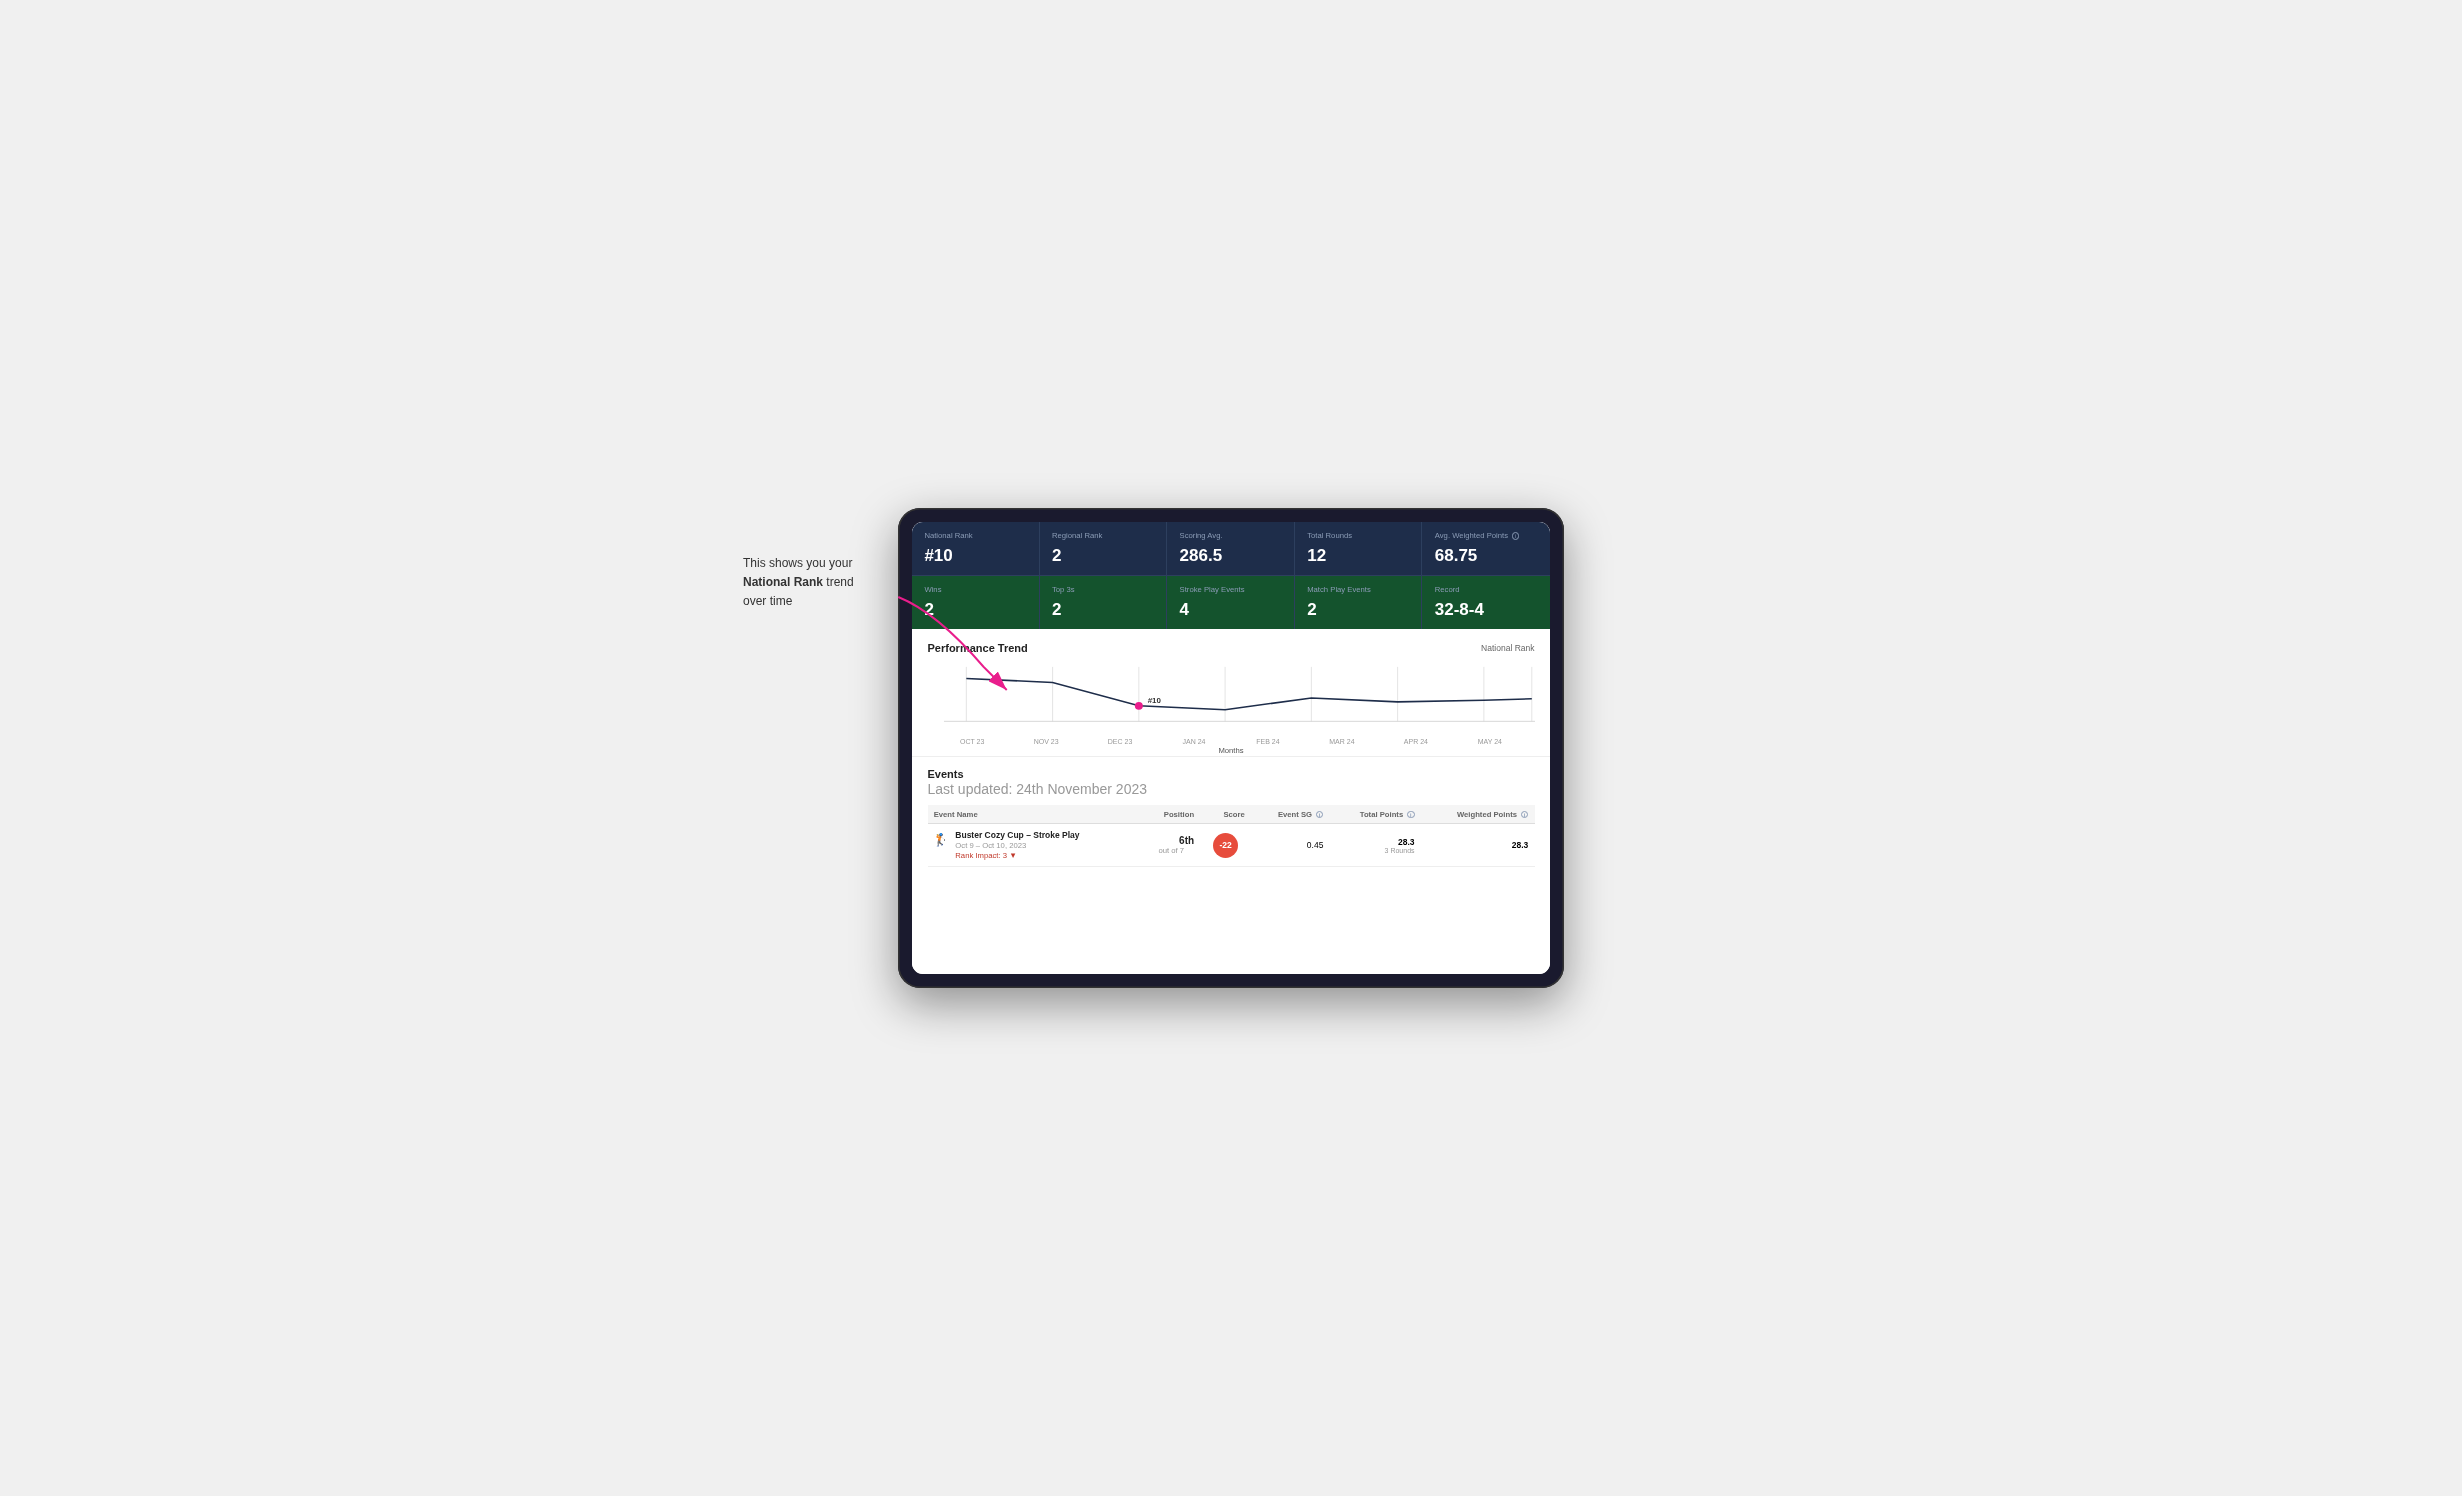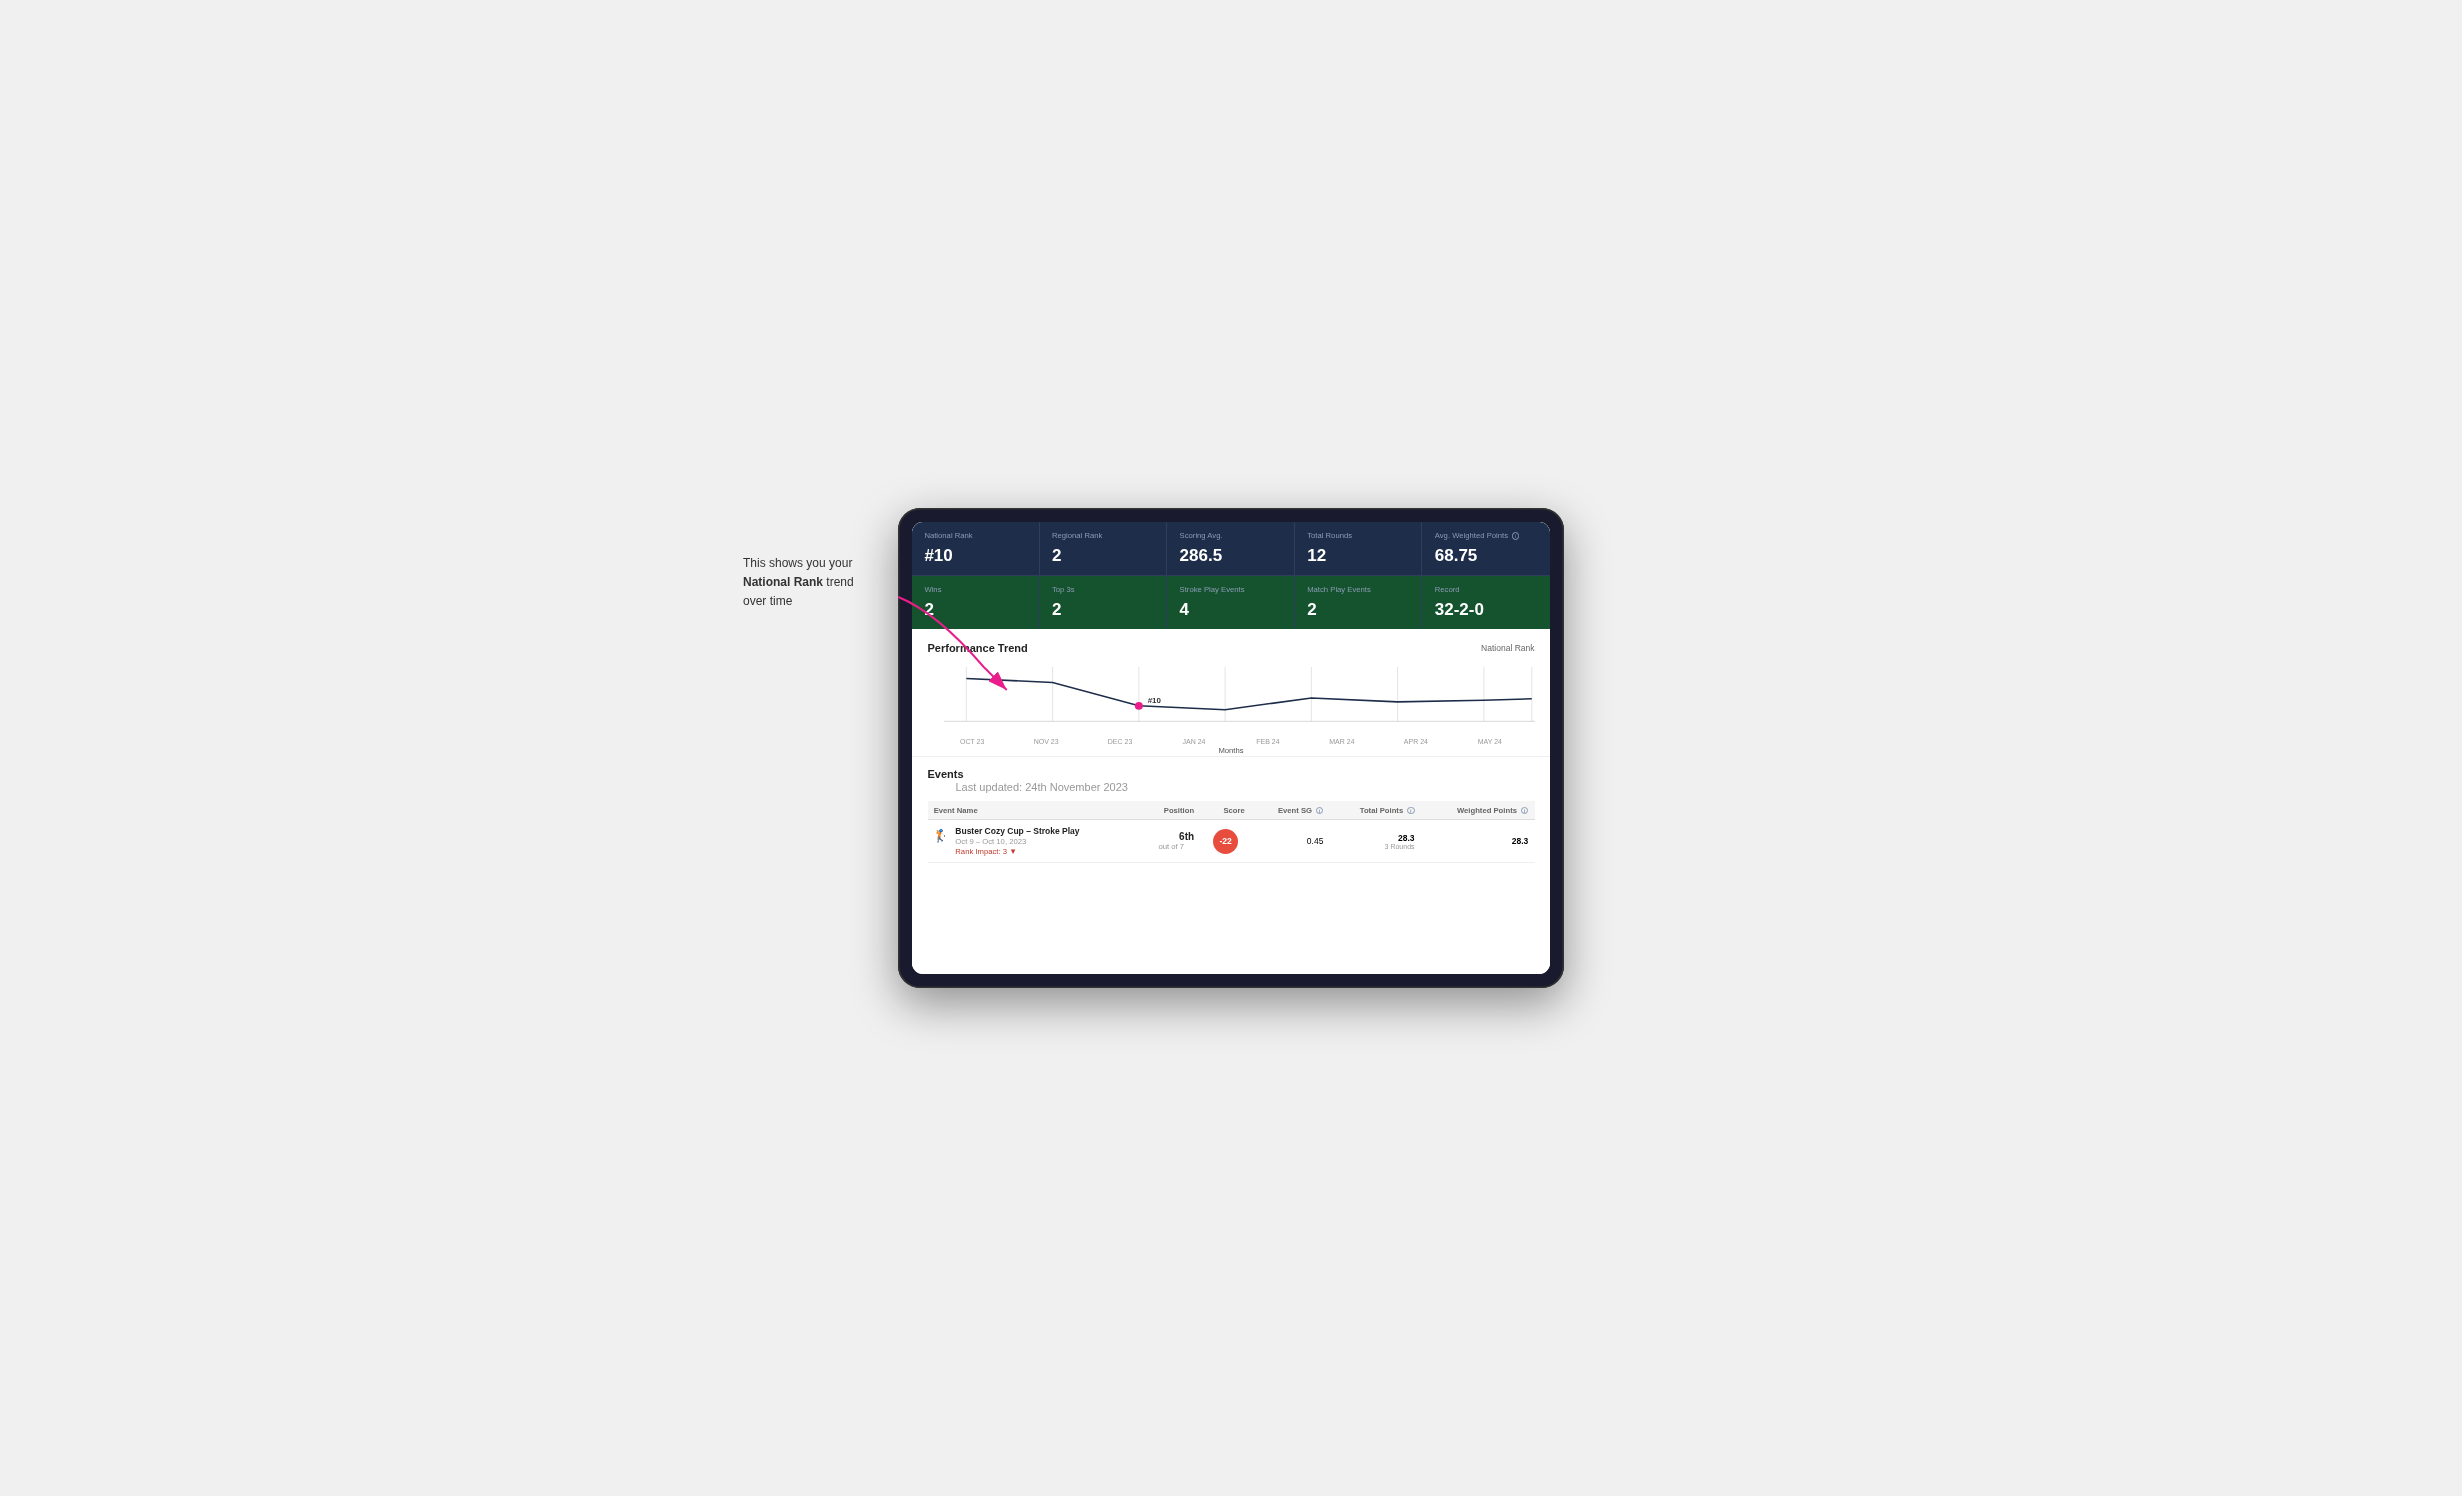--- a/index.html
+++ b/index.html
@@ -139,24 +139,23 @@
     }
 
     .events-title {
       font-size: 11px;
       font-weight: 700;
       color: #222;
       margin-bottom: 1.5px;
     }
 
     .events-updated {
-      font-size: 11px;
+      font-size: 14px;
       color: #999;
       margin-bottom: 7.7px;
-      margin-left: 28px;
     }
 
     .events-table {
       width: 100%;
       border-collapse: collapse;
       font-size: 8.5px;
     }
 
     .events-table th {
       background: #f5f5f5;
@@ -354,21 +353,21 @@
           <div class="stat-cell">
             <div class="stat-label">Stroke Play Events</div>
             <div class="stat-value">4</div>
           </div>
           <div class="stat-cell">
             <div class="stat-label">Match Play Events</div>
             <div class="stat-value">2</div>
           </div>
           <div class="stat-cell">
             <div class="stat-label">Record</div>
-            <div class="stat-value">32-2-0</div>
+            <div class="stat-value">32-8-4</div>
           </div>
         </div>
 
         <div class="performance-section">
           <div class="perf-header">
             <span class="perf-title">Performance Trend</span>
             <span class="perf-legend">National Rank</span>
           </div>
 
           <div class="chart-container">

